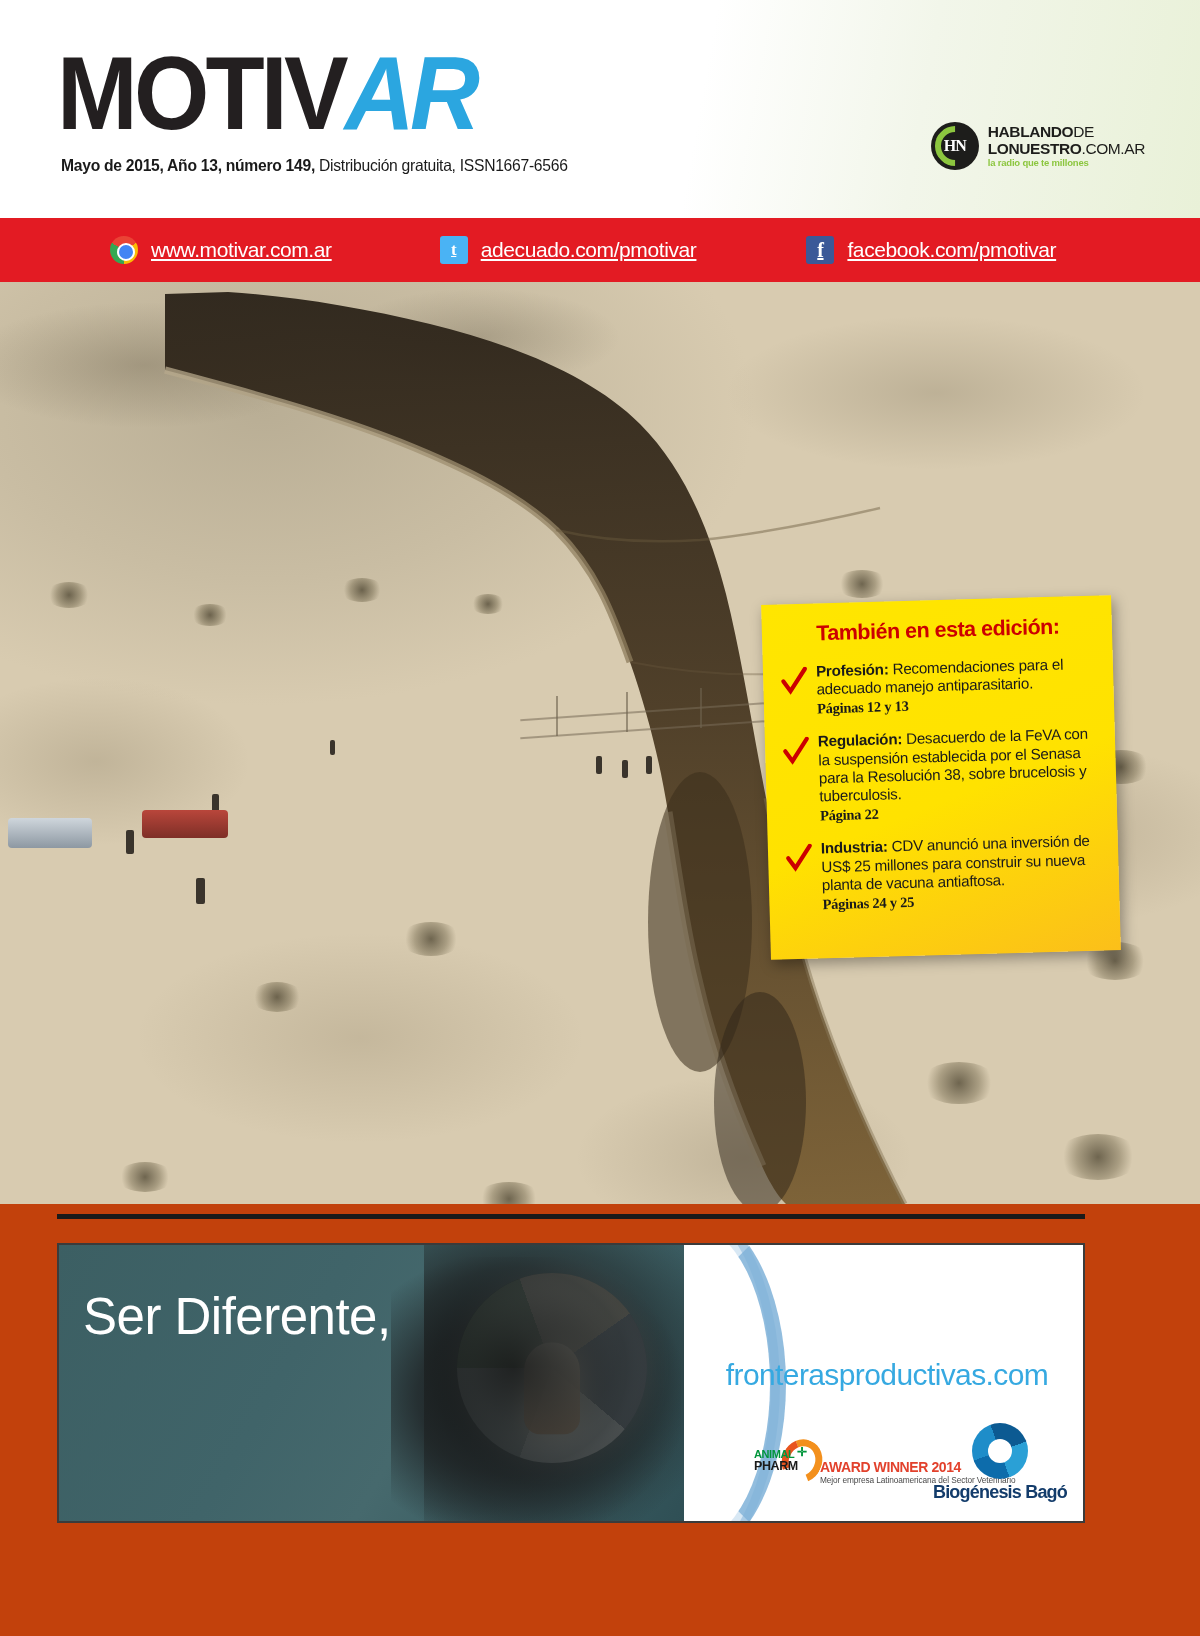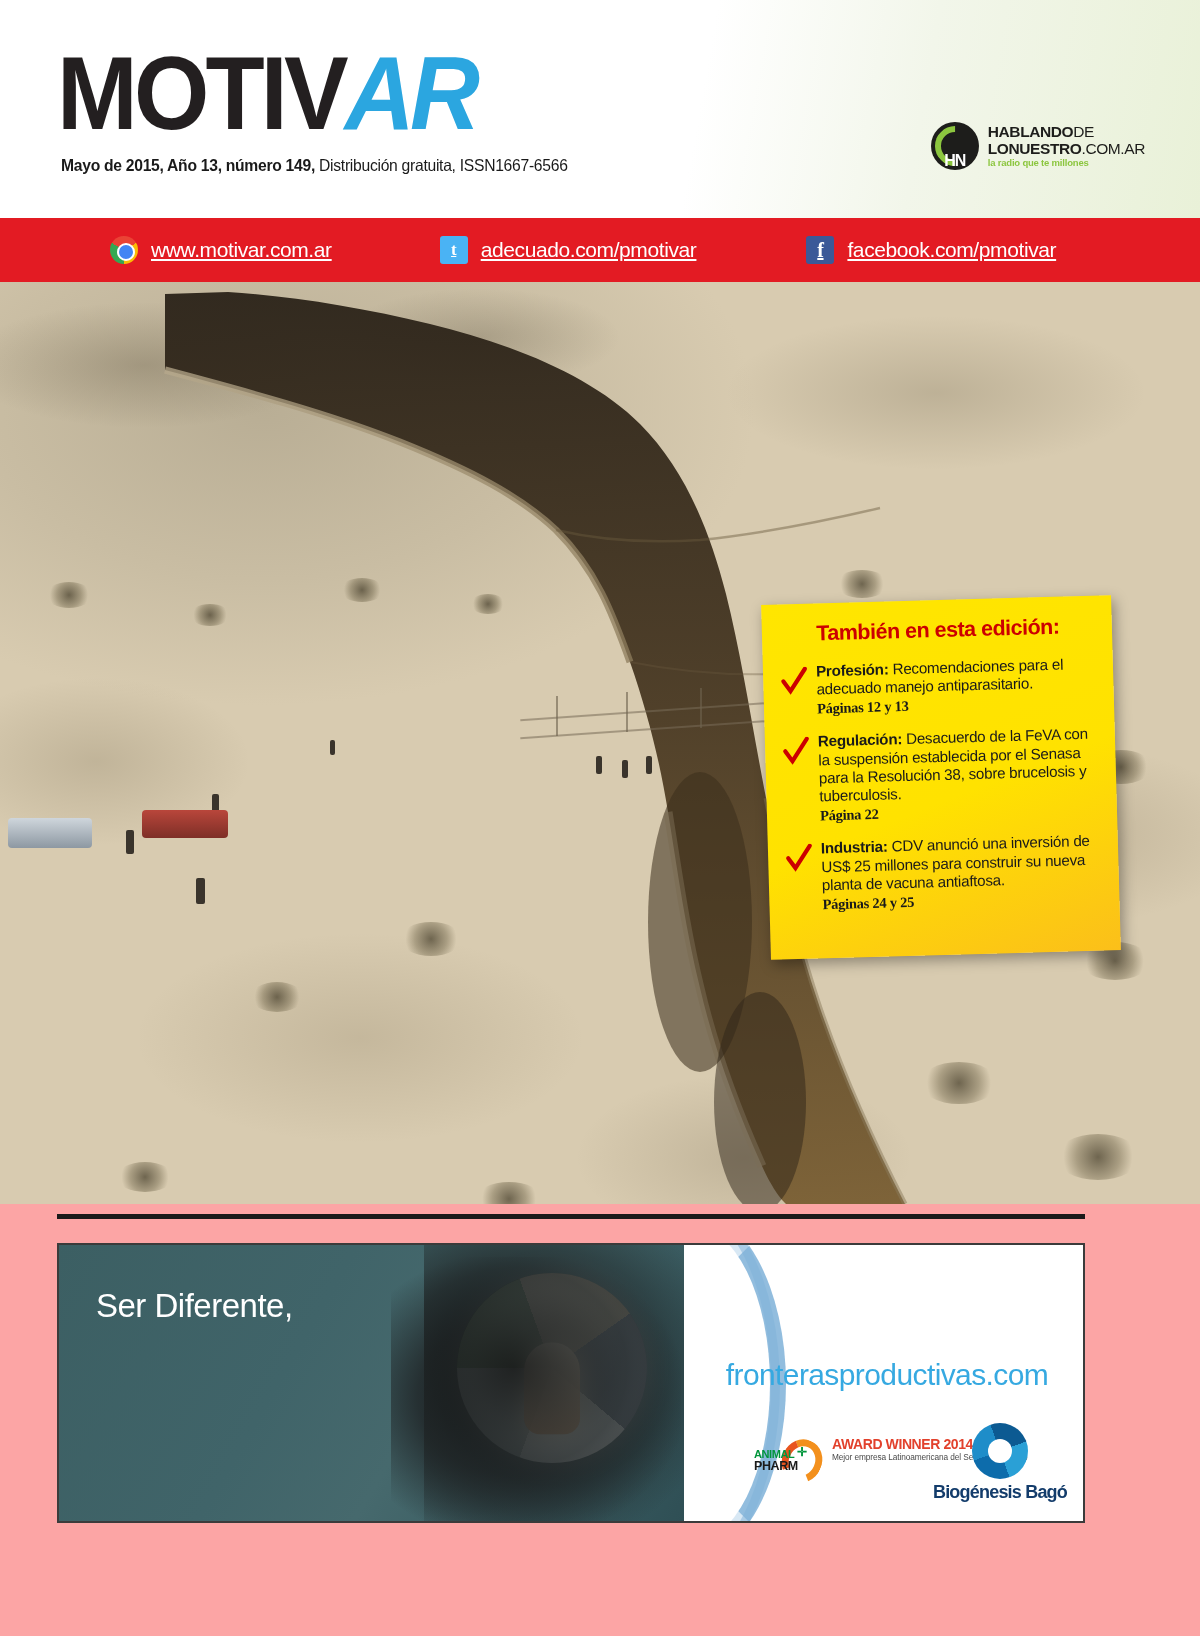--- a/index.html
+++ b/index.html
@@ -3,21 +3,21 @@
 <meta charset="utf-8">
 <title>MOTIVAR</title>
 <style>
   * { box-sizing: border-box; margin: 0; padding: 0; }
   html, body {
     width: 1200px; height: 1636px;
     background: #ffffff;
     font-family: "Liberation Sans", sans-serif;
     overflow: hidden;
   }
-  .page { position: relative; width: 1200px; height: 1636px; background:#fca5a5; }
+  .page { position: relative; width: 1200px; height: 1636px; background:#c2410c; }
 
   
   .header {
     position: absolute; left:0; top:0; width:1200px; height:218px;
     background: linear-gradient(100deg,#ffffff 0%,#ffffff 58%,#f2f6ea 76%,#e9f1d8 100%);
   }
   .masthead { position:absolute; left:57px; top:42px; }
   .logo-word {
     font-family: "Liberation Sans", sans-serif;
     font-weight:bold; font-size:103px; line-height:1;
@@ -30,22 +30,23 @@
     margin-top:11px; margin-left:4px;
     font-size:16.5px; color:#1a1a1a; letter-spacing:-0.3px;
     transform: scaleX(0.95); transform-origin:left center; white-space:nowrap;
   }
   .masthead-sub b { font-weight:bold; }
 
   
   .radio-logo { position:absolute; right:55px; top:122px; display:flex; align-items:center; gap:9px; }
   .hn-badge {
     position:relative; width:48px; height:48px; border-radius:50%;
-    background:#1d1d1b; display:flex; align-items:flex-end; justify-content:center;
+    background:#1d1d1b; display:flex; align-items:center; justify-content:center;
     flex:0 0 auto;
+    font-family:Liberation Serif, serif;
   }
   .hn-badge .phones {
     position:absolute; left:4px; top:4px; width:40px; height:40px; border-radius:50%;
     border:6px solid #8cc63f; border-bottom-color:transparent; border-right-color:transparent;
     transform: rotate(-45deg);
   }
   .hn-badge .hn-text {
     position:relative; color:#fff; font-weight:bold; font-size:16px; letter-spacing:-1px; z-index:2;
   }
   .radio-text { line-height:1.05; }
@@ -170,22 +171,22 @@
   }
   .ad-left::after{
     content:""; position:absolute; right:-40px; top:-30px; width:300px; height:340px;
     background: radial-gradient(ellipse at 30% 45%, rgba(20,22,22,.92) 0%, rgba(30,35,36,.75) 38%, rgba(60,95,99,0) 72%);
   }
   .hand-shape{
     position:absolute; left:332px; top:12px; width:290px; height:268px;
     background: radial-gradient(ellipse at 42% 52%, rgba(18,20,20,.96) 0%, rgba(32,38,40,.85) 40%, rgba(62,96,100,0) 74%);
   }
   .ad-l1 {
-    position:absolute; left:37px; top:42px;
-    font-size:33px; color:#ffffff; letter-spacing:-0.5px; font-weight:normal;
+    position:absolute; left:24px; top:42px;
+    font-size:51px; color:#ffffff; letter-spacing:-0.5px; font-weight:normal;
   }
   .ad-l2 {
     position:absolute; left:24px; top:108px; width:330px;
     font-size:26.5px; color:#ffffff; font-weight:bold; line-height:1.33; letter-spacing:-0.5px;
   }
   .sphere {
     position:absolute; left:398px; top:28px; width:190px; height:190px; border-radius:50%;
     background:
       conic-gradient(from 200deg,
         rgba(150,160,160,.95) 0deg 70deg,
@@ -229,21 +230,21 @@
   }
   .ad-r1 {
     position:absolute; left:28px; top:36px; width:350px; text-align:center;
     font-size:28px; line-height:1.28; color:#1b2a4a; letter-spacing:-0.4px;
   }
   .ad-url {
     position:absolute; left:28px; top:113px; width:350px; text-align:center;
     font-size:30px; color:#36a9e1; letter-spacing:-0.6px;
   }
   .award {
-    position:absolute; left:70px; top:192px; display:flex; align-items:flex-start; gap:16px;
+    position:absolute; left:70px; top:192px; display:flex; align-items:flex-end; gap:4px;
   }
   .award-mark { position:relative; width:62px; height:48px; flex:0 0 auto; }
   .ap-text { position:absolute; left:0; top:12px; line-height:1; }
   .ap-1 { font-size:11px; font-weight:bold; color:#00953b; letter-spacing:-0.4px; }
   .ap-2 { font-size:12.5px; font-weight:bold; color:#1a1a1a; letter-spacing:-0.4px; }
   .ap-plus { position:absolute; left:43px; top:8px; color:#00953b; font-weight:bold; font-size:12px; }
   .swirl {
     position:absolute; left:28px; top:2px; width:40px; height:44px; border-radius:50%;
     border:7px solid #f3901d; border-left-color:#e8541e; border-bottom-color:transparent;
     transform:rotate(24deg);

